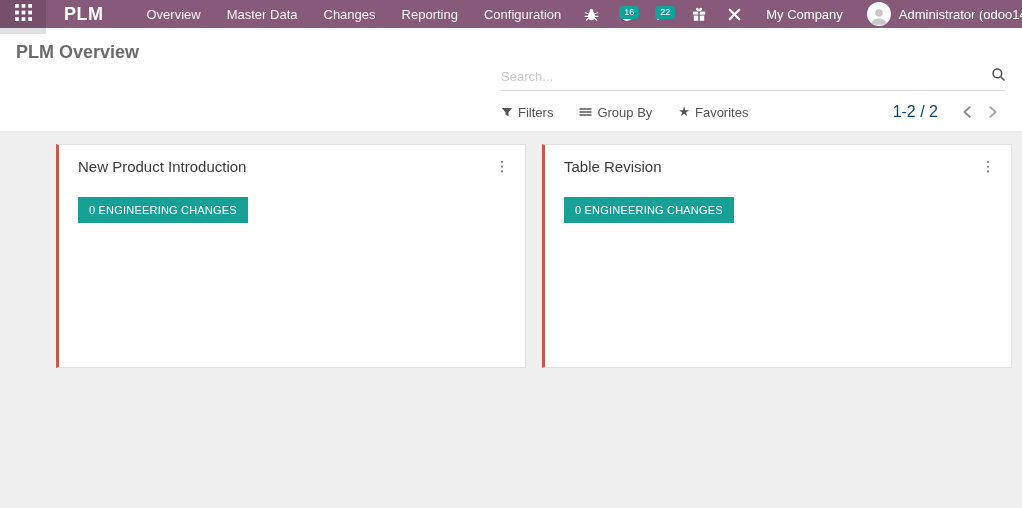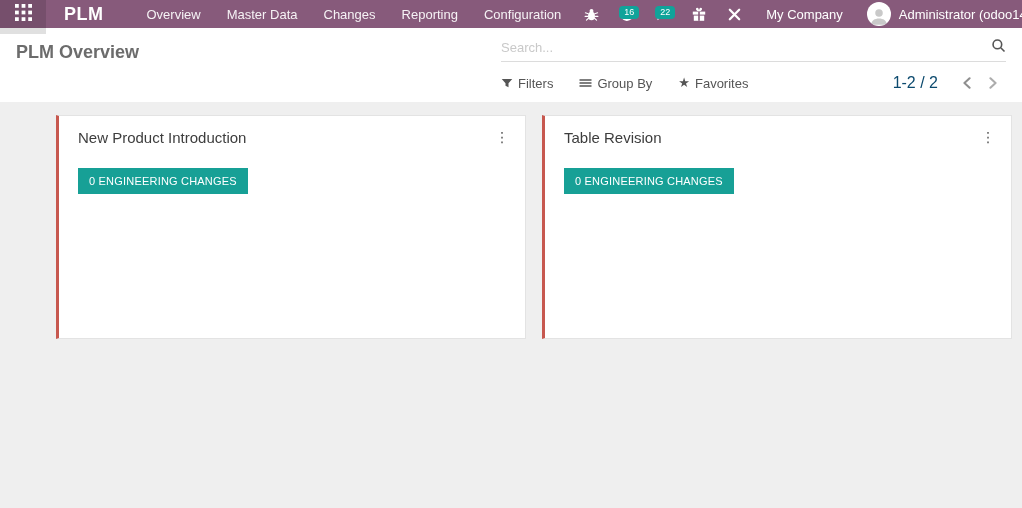--- a/index.html
+++ b/index.html
@@ -37,21 +37,21 @@
   .avatar {
     width:24px; height:24px; border-radius:50%; background:#fff; overflow:hidden;
     display:flex; align-items:flex-end; justify-content:center; flex:0 0 auto;
   }
   .user-name { font-size:13px; font-weight:500; margin-left:8px; white-space:nowrap; }
 
   
   .control-panel { background:#fff; padding:10px 16px 10px 16px; display:flex; }
   .breadcrumb-area { flex:1 1 auto; padding-top:4px;font-weight:bold; }
   .breadcrumb { font-size:18px; color:#6c6c6c; cursor:default; }
-  .search-area { width:505px; flex:0 0 auto; }
+  .search-area { width:505px; flex:0 0 auto;margin-top:29px; }
   .search-box {
     display:flex; align-items:center; border-bottom:1px solid #dcdcdc; padding-bottom:4px;
   }
   .search-box input {
     flex:1 1 auto; border:none; outline:none; font-size:13px; color:#555;
     font-family:"Liberation Sans", sans-serif; background:transparent;
   }
   .search-box input::placeholder { color:#c9c9c9; }
   .cp-buttons { display:flex; align-items:center; margin-top:12px; }
   .cp-btn {

